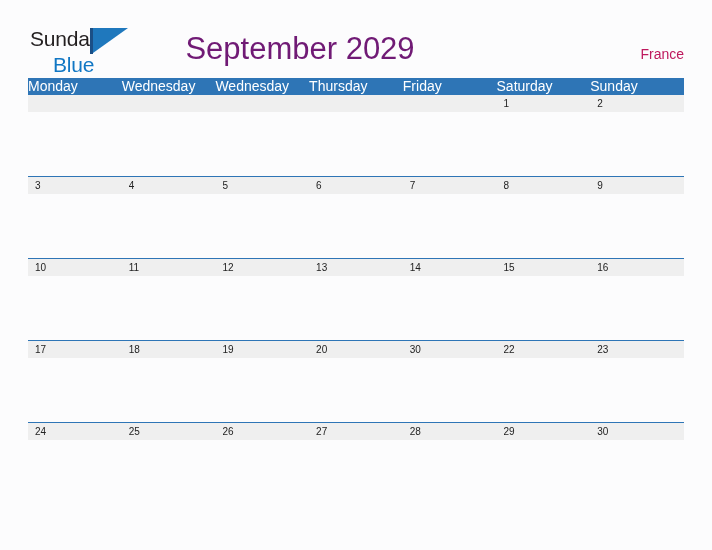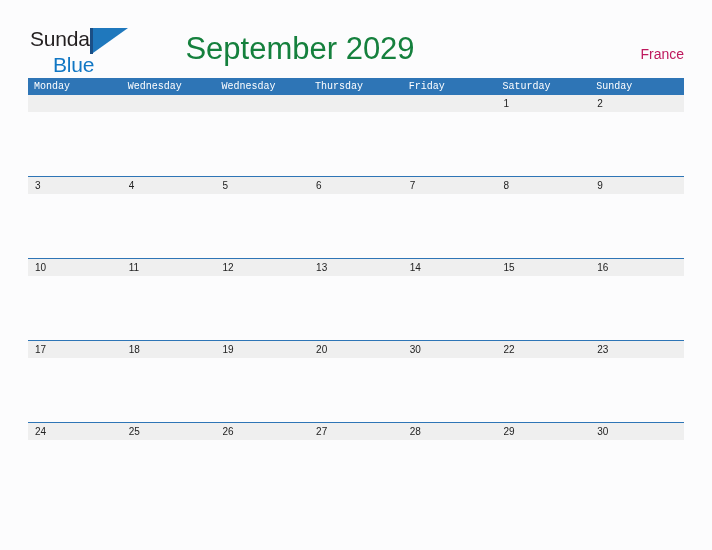--- a/index.html
+++ b/index.html
@@ -73,21 +73,21 @@
     border-bottom: 25px solid transparent;
   }
 
   .cal-title {
     position: absolute;
     left: 0;
     top: 31px;
     width: 600px;
     text-align: center;
     font-size: 31px;
-    color: #15803d;
+    color: #701a75;
     letter-spacing: 0px;
   }
 
   .region-label {
     position: absolute;
     right: 28px;
     top: 46px;
     font-size: 14px;
     color: #be185d;
   }
@@ -102,26 +102,24 @@
 
   .weekday-header {
     display: flex;
     width: 656px;
     height: 17px;
     background: #2e75b6;
   }
   .weekday-cell {
     width: 93.714px;
     box-sizing: border-box;
-    padding-left: 6px;
     color: #ffffff;
-    font-size: 10px;
+    font-size: 14px;
     line-height: 17px;
     white-space: nowrap;
-    font-family: Liberation Mono, monospace;
   }
 
   .week-row {
     width: 656px;
     position: relative;
   }
   .week-row.has-rule {
     border-top: 1.5px solid #2e75b6;
   }
   .date-band {

